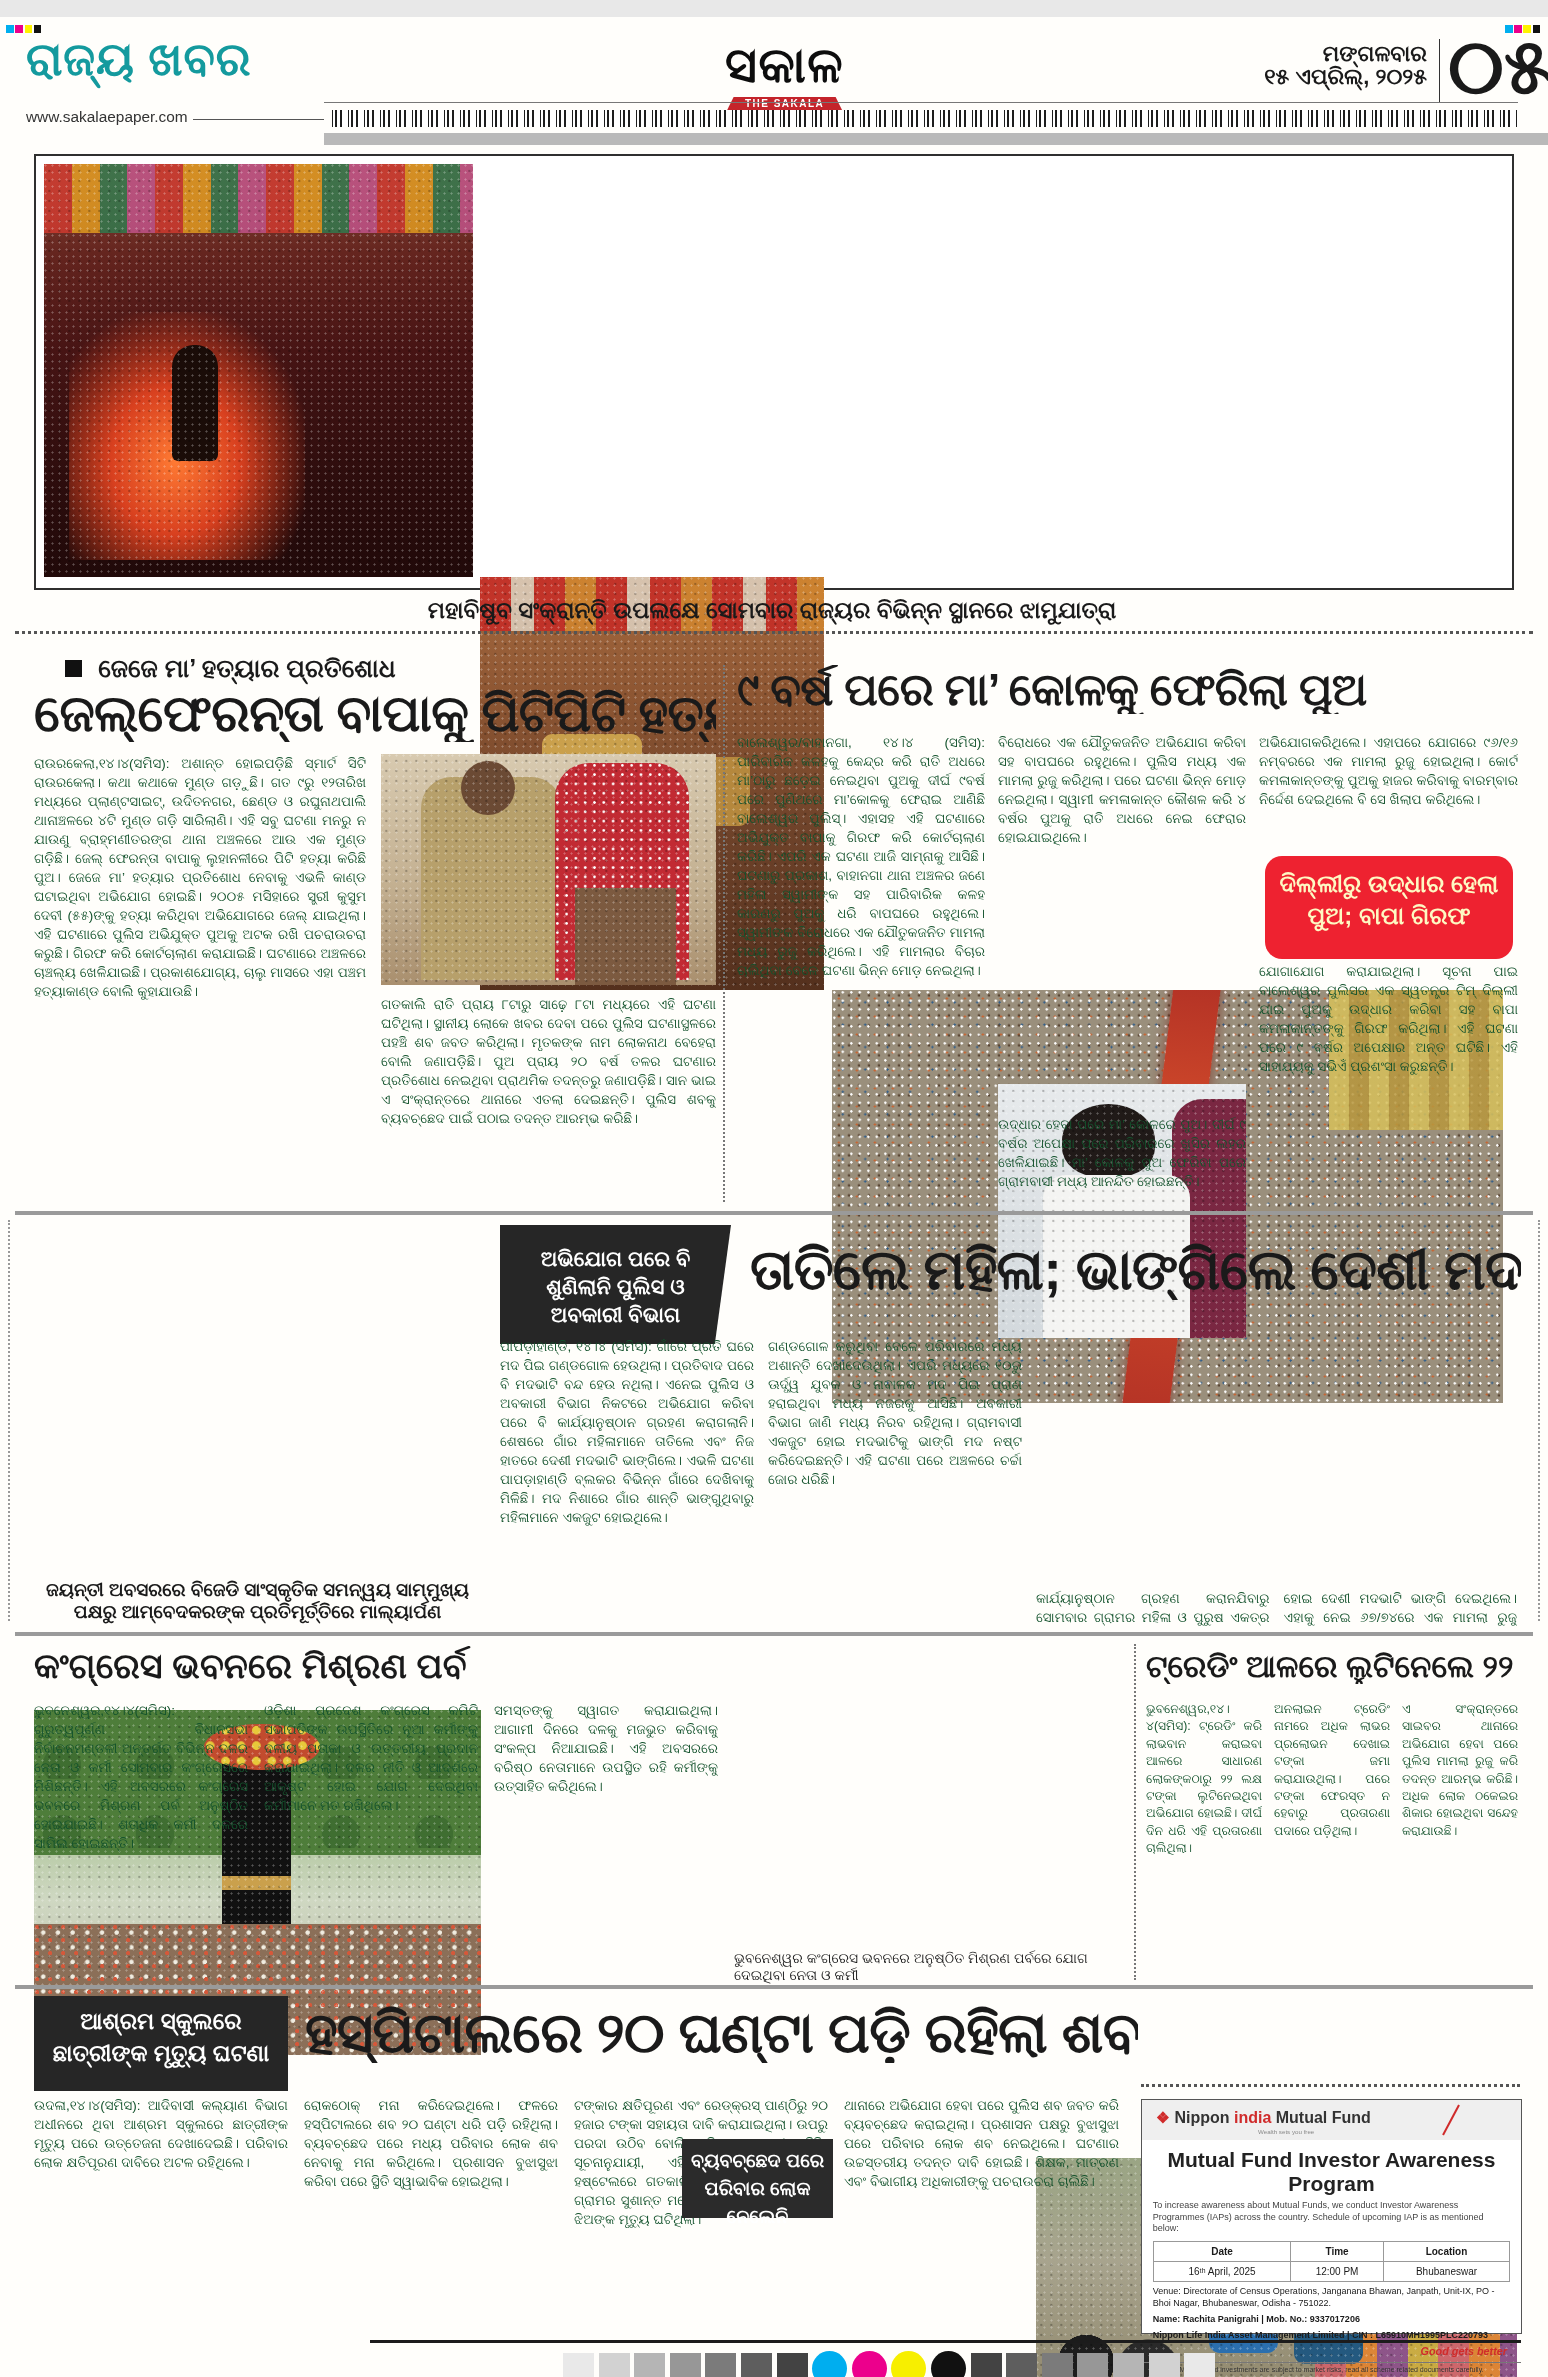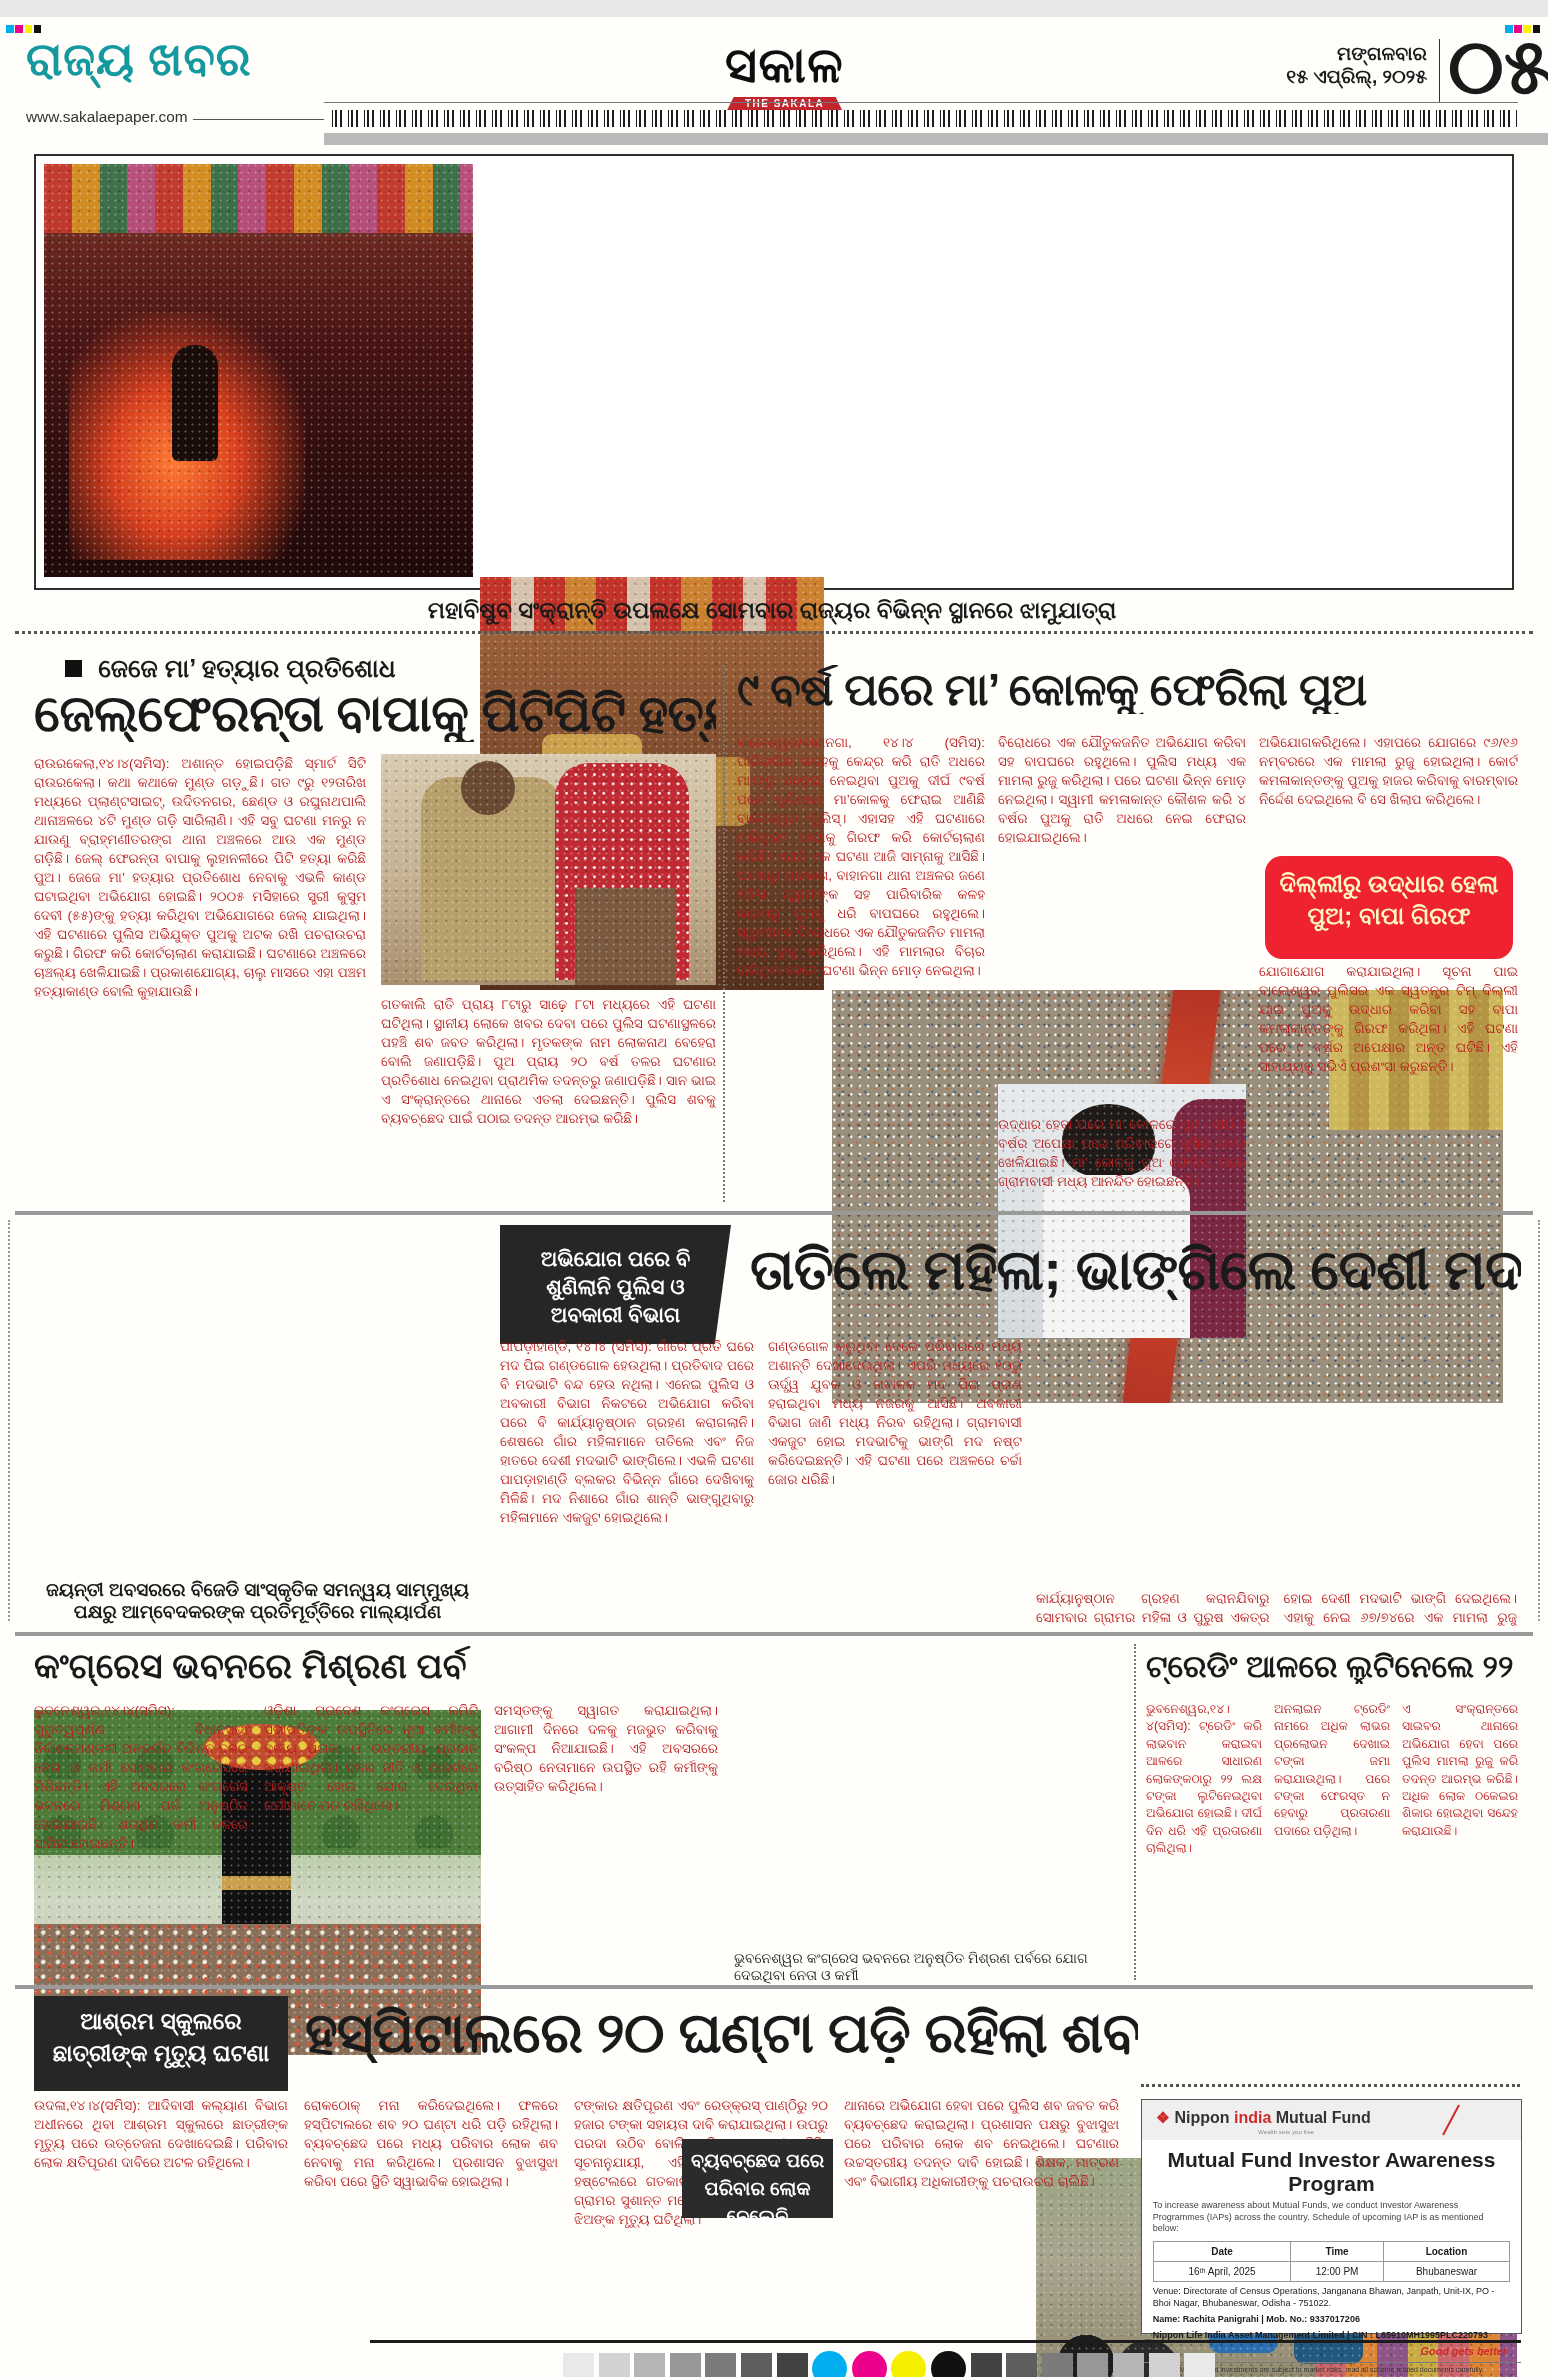--- a/index.html
+++ b/index.html
@@ -8,21 +8,21 @@
   .abs{position:absolute;}
   .nowrap{white-space:nowrap;overflow:hidden;}
 
   
   .sec-title{font-size:46px;font-weight:bold;color:#149a9e;letter-spacing:0.8px;}
   .website{font-size:15.4px;color:#333;}
   .weblinetail{border-top:1.5px solid #555;}
   .masthead{font-size:49px;font-weight:bold;color:#0d0d0d;letter-spacing:1.5px;}
   .masthead-sub{background:#c4242b;color:#fff;font-size:10px;font-weight:bold;text-align:center;
                 padding:1.5px 7.7px;letter-spacing:1.5px;clip-path:polygon(6% 0,94% 0,100% 100%,0 100%);}
-  .daydate{font-size:19px;font-weight:bold;text-align:right;line-height:23px;}
+  .daydate{font-size:22px;font-weight:bold;text-align:right;line-height:23px;}
   .pageno{font-size:77px;font-weight:bold;line-height:77px;}
   .vrule{border-left:1.5px solid #333;}
   .hairline{border-top:1.5px solid #777;}
   .barcode{background:repeating-linear-gradient(90deg,#1d1d1d 0 1.5px,#fff 1.5px 3.1px,#1d1d1d 3.1px 4.6px,#fff 4.6px 7.7px,#1d1d1d 7.7px 10px,#fff 10px 11.6px,#1d1d1d 11.6px 12.3px,#fff 12.3px 16px);}
   .graybar{background:#b9b9b9;}
   .cmyk-quad span{display:inline-block;width:7.7px;height:7.7px;margin-right:1.5px;}
   .cq-c{background:#00aeef}.cq-m{background:#ec008c}.cq-y{background:#fff200}.cq-k{background:#111}
 
   
   .photo-frame{border:2.3px solid #2f2f2f;background:#fff;}
@@ -81,21 +81,21 @@
   .pcap{font-size:18.5px;font-weight:bold;}
 
   
   .kicker{font-size:25px;font-weight:bold;padding-left:31px;}
   .kicker .sq{display:inline-block;width:17px;height:17px;background:#111;margin-right:9.3px;}
   .hl-xl{font-size:51px;font-weight:bold;letter-spacing:-0.8px;line-height:56px;}
   .hl-lg{font-size:45px;font-weight:bold;letter-spacing:-0.8px;line-height:49px;}
   .hl-xxl{font-size:56px;font-weight:bold;letter-spacing:-0.8px;line-height:60px;}
   .hl-md{font-size:35px;font-weight:bold;line-height:40px;}
   .hl-sm{font-size:31px;font-weight:bold;line-height:35px;}
-  .body-txt{font-size:13.5px;line-height:19px;text-align:justify;color:#b91c1c;overflow:hidden;}
+  .body-txt{font-size:13.5px;line-height:19px;text-align:justify;color:#14532d;overflow:hidden;}
   .body-sm{font-size:12.3px;line-height:17.4px;}
   .vdot{border-left:2.3px dotted #777;}
   .hdiv{background:#9a9a9a;}
   .blackbox{background:#262626;color:#fff;font-weight:bold;text-align:center;}
   .blackbox .l1,.blackbox .l2{display:block;}
   .kbox-mid{clip-path:polygon(0 0,100% 0,93% 100%,0 100%);font-size:21px;line-height:28px;padding-top:20px;}
   .kbox-4{font-size:23px;line-height:32px;padding-top:9.3px;}
   .redbox{background:#ee2230;color:#fef9c3;font-size:24px;font-weight:bold;text-align:center;
           border-radius:17px;line-height:32px;padding-top:12.3px;}
   .innerblack{background:#2b2b2b;color:#fff;font-size:19px;font-weight:bold;text-align:center;line-height:28px;padding-top:7.7px;}

